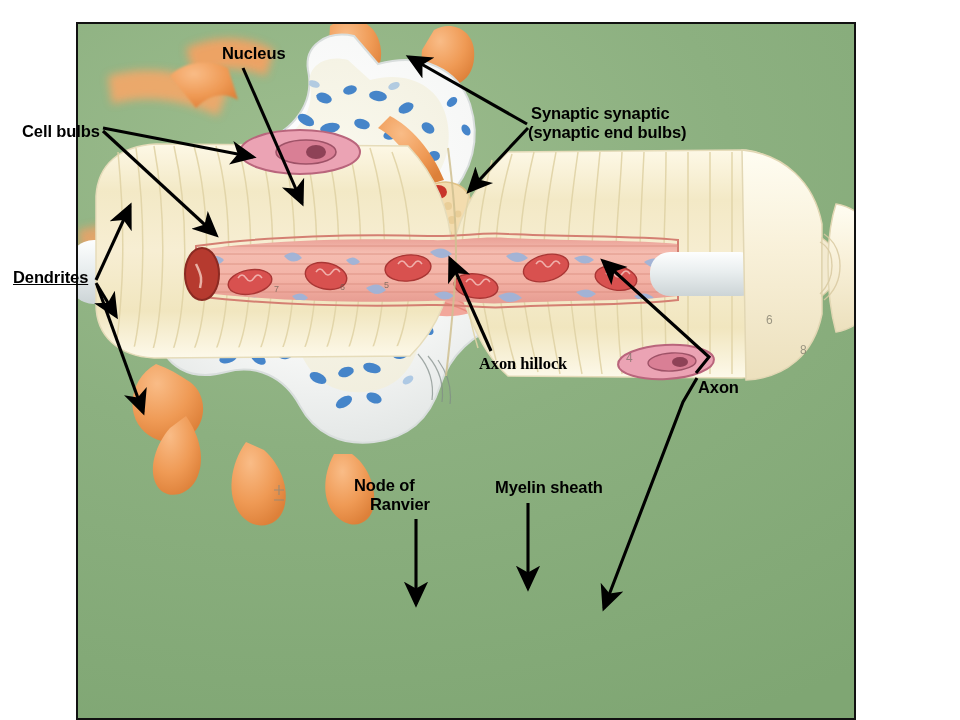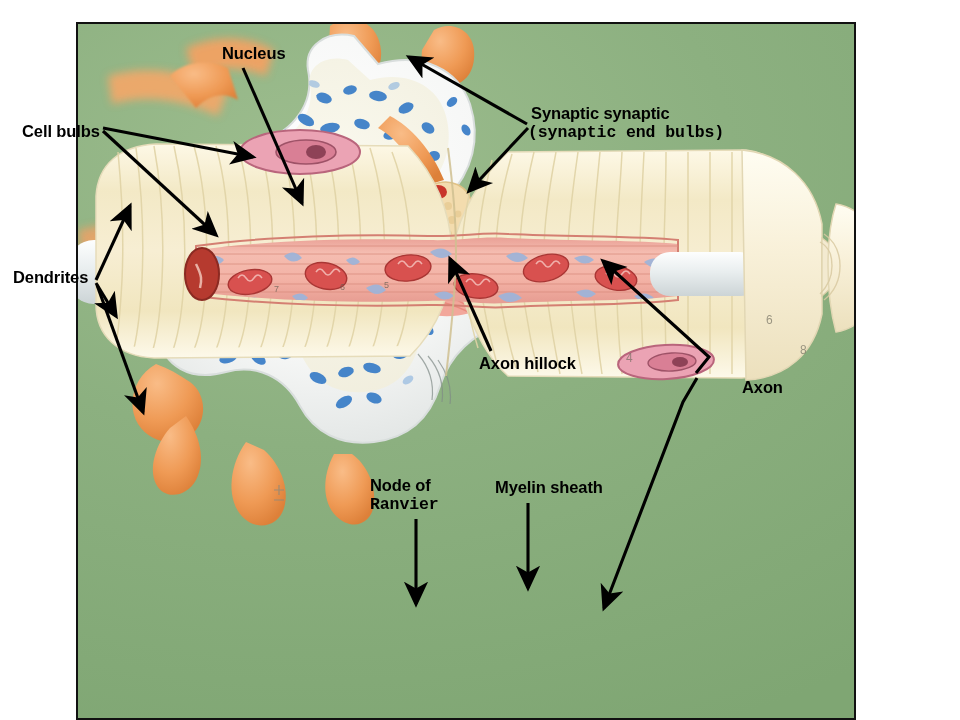--- a/index.html
+++ b/index.html
@@ -512,28 +512,28 @@
         <path d="M416,519 L416,604"></path>
 
         <path d="M528,503 L528,588"></path>
       </g>
     </svg>
 
     <div class="lbl" style="left:222px; top:44px;">Nucleus</div>
 
     <div class="lbl" style="left:22px; top:122px;">Cell bulbs</div>
 
-    <div class="lbl" style="left:13px; top:268px;">Dendrites</div>
+    <div class="lbl" style="left:13px; top:268px;text-decoration:underline;">Dendrites</div>
 
     <div class="lbl" style="left:531px; top:104px;">Synaptic synaptic</div>
-    <div class="lbl" style="left:528px; top:123px;font-family:Liberation Mono, monospace;">(synaptic end bulbs)</div>
-
-    <div class="lbl" style="left:479px; top:354px;">Axon hillock</div>
-
-    <div class="lbl" style="left:698px; top:378px;margin-left:44px;">Axon</div>
-
-    <div class="lbl" style="left:370px; top:476px;">Node of</div>
-    <div class="lbl" style="left:370px; top:495px;font-family:Liberation Mono, monospace;">Ranvier</div>
+    <div class="lbl" style="left:528px; top:123px;">(synaptic end bulbs)</div>
+
+    <div class="lbl" style="left:479px; top:354px;font-family:Liberation Serif, serif;">Axon hillock</div>
+
+    <div class="lbl" style="left:698px; top:378px;">Axon</div>
+
+    <div class="lbl" style="left:354px; top:476px;">Node of</div>
+    <div class="lbl" style="left:370px; top:495px;">Ranvier</div>
 
     <div class="lbl" style="left:495px; top:478px;text-align:right;">Myelin sheath</div>
   </div>
 
 </div>
 
 </body></html>

